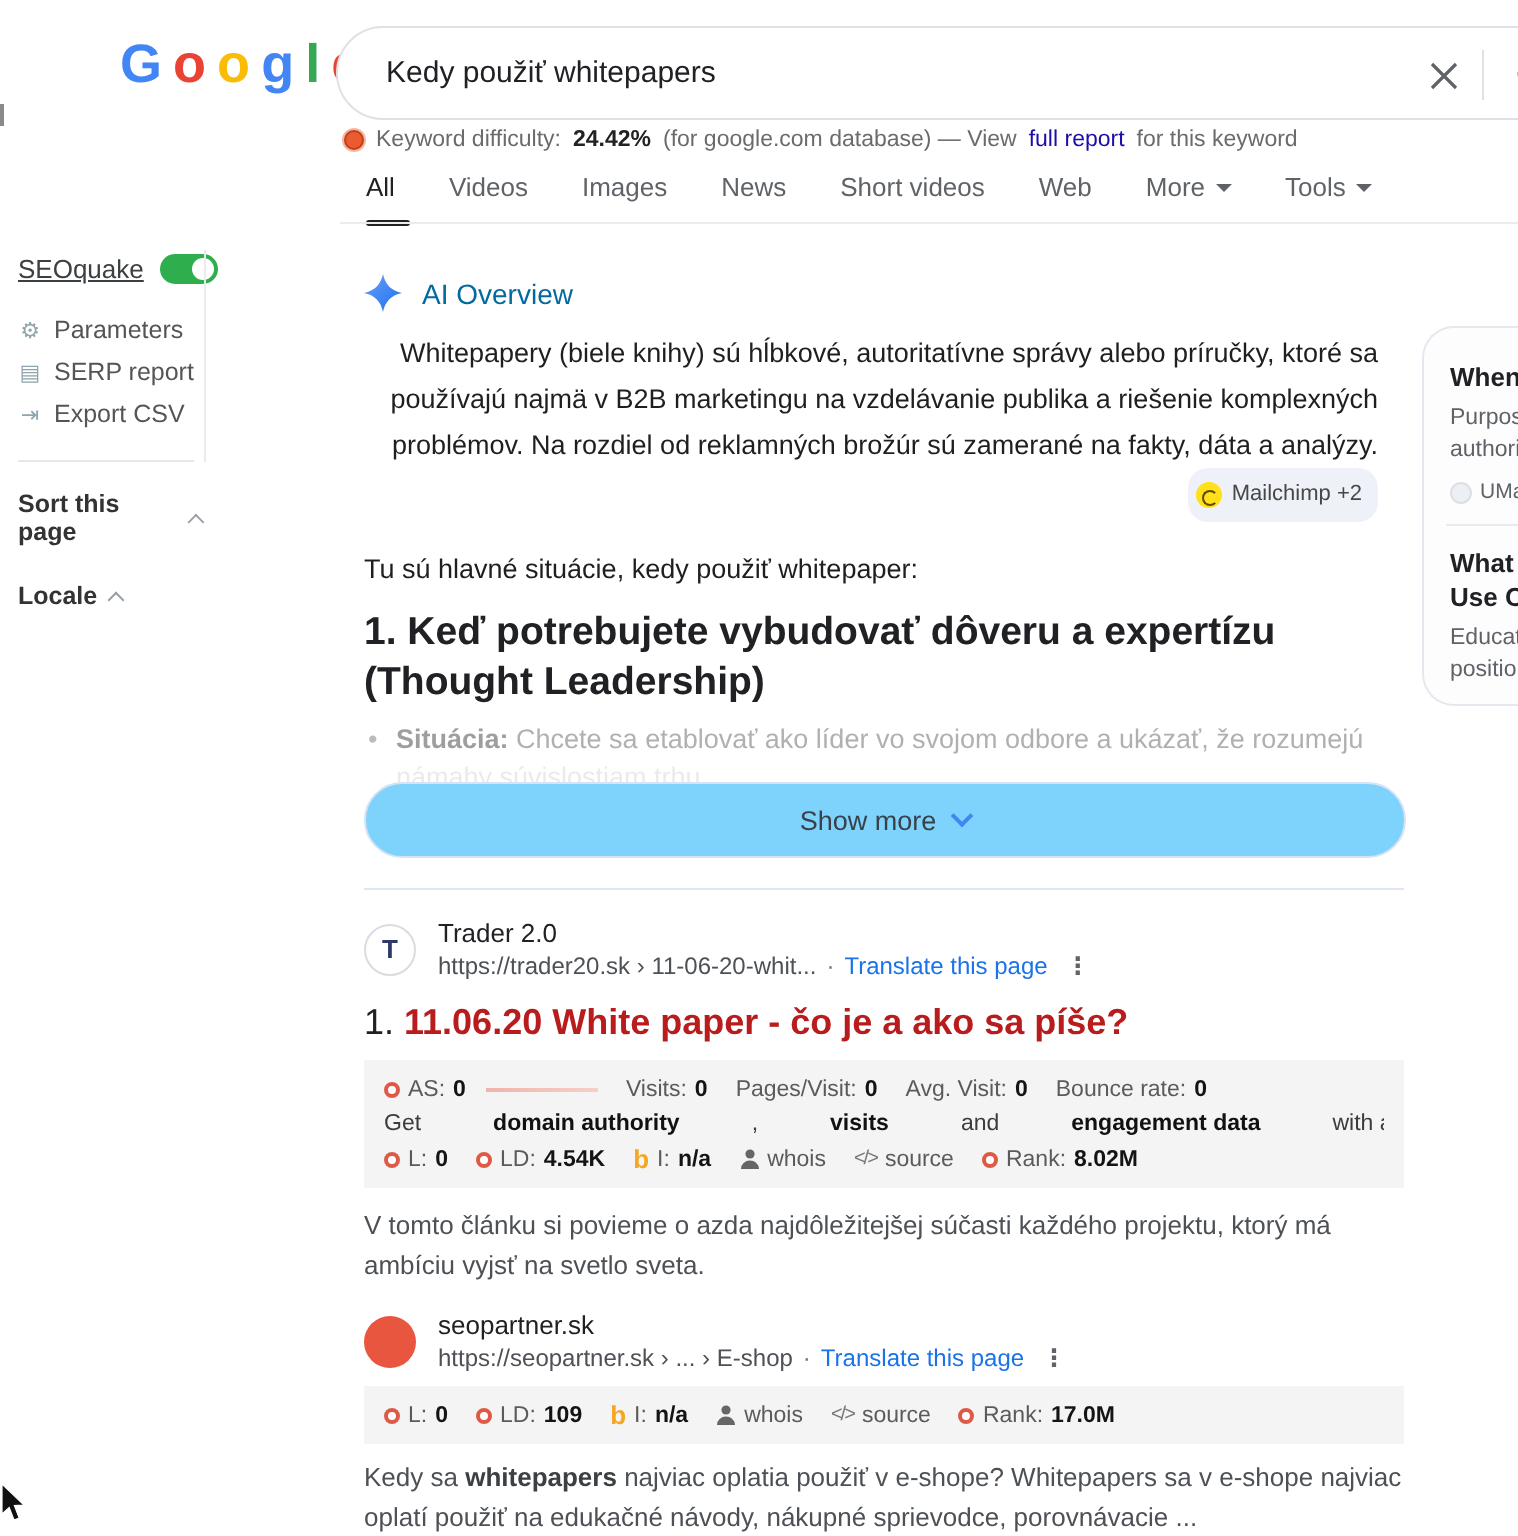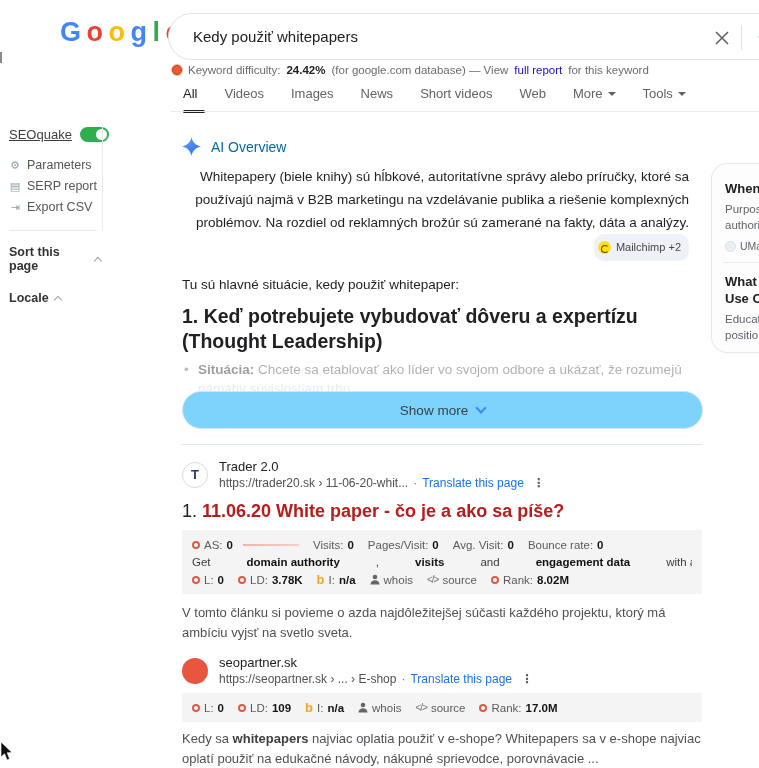--- a/index.html
+++ b/index.html
@@ -306,21 +306,21 @@
           </div>
         <div class="sq-row">
           <span class="sq-m">
               <span class="ring"></span>
               <span>L:</span>
               <b>0</b>
             </span>
           <span class="sq-m">
               <span class="ring"></span>
               <span>LD:</span>
-              <b>3.78K</b>
+              <b>4.54K</b>
             </span>
           <span class="sq-m">
               <span class="bing-b"></span>
               <span>I:</span>
               <b>n/a</b>
             </span>
           <span class="sq-m">
               <svg class="who-ic" viewBox="0 0 10 11">
                 <circle cx="5" cy="3" r="2.3" fill="#666"></circle>
                 <path d="M0.5 10.5 a4.5 4.2 0 0 1 9 0 Z" fill="#666"></path>

